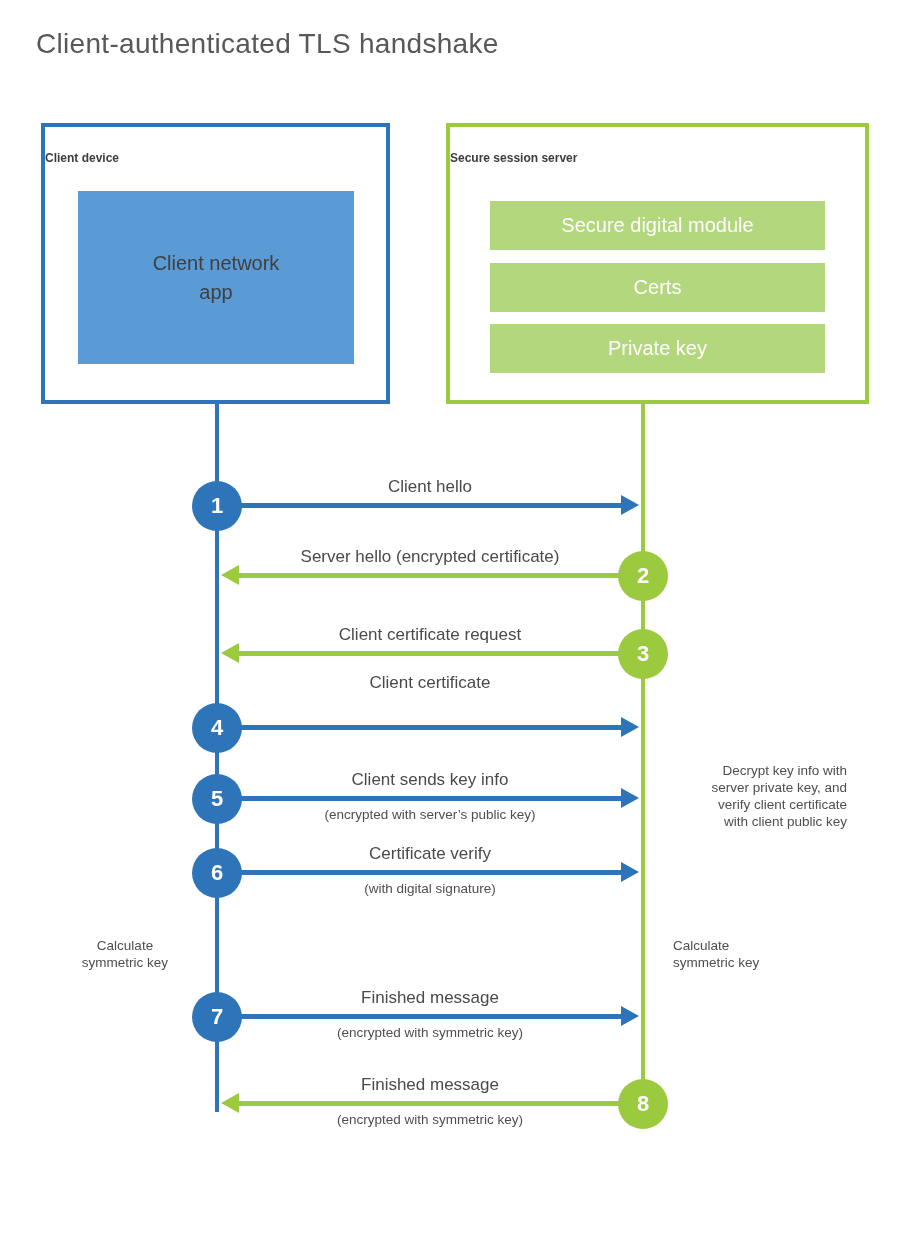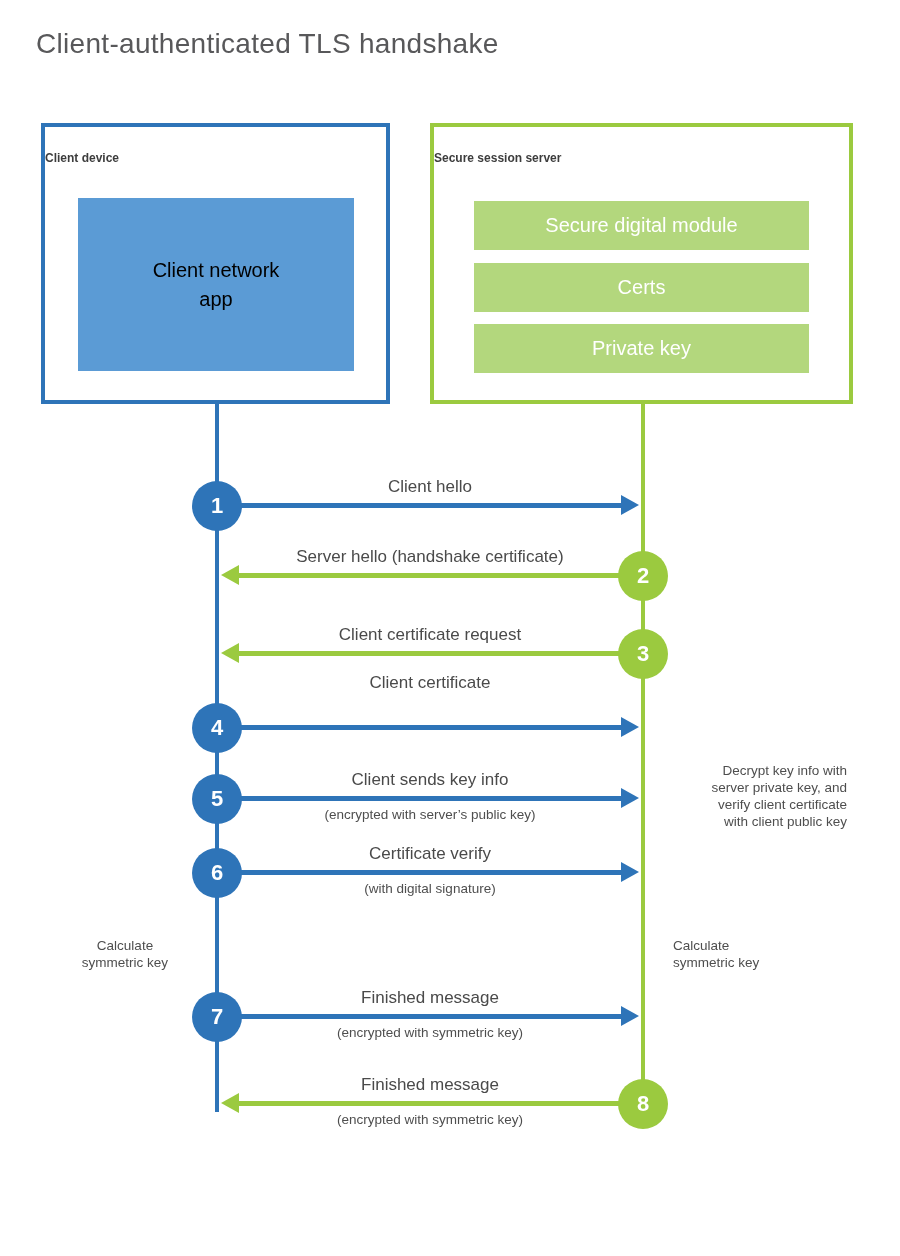--- a/index.html
+++ b/index.html
@@ -12,27 +12,27 @@
     position:relative;width:900px;height:1256px;background:#ffffff;overflow:hidden;
     font-family:"Liberation Sans","DejaVu Sans",sans-serif;
     padding-left:28px;
   }
   .title{
     position:absolute;left:36px;top:28px;margin:0;
     font-size:28px;font-weight:400;letter-spacing:.3px;color:var(--title-gray);
   }
   .box{position:absolute;top:123px;height:281px;background:#fff;box-sizing:border-box;}
   .client-box{left:41px;width:349px;border:4px solid var(--blue);}
-  .server-box{left:430px;width:423px;border:4px solid var(--green);}
+  .server-box{left:446px;width:423px;border:4px solid var(--green);}
   .box-header{
     margin-top:24px;text-align:left;font-size:12px;font-weight:700;color:var(--text-dark);
   }
   .client-app{
-    position:absolute;left:33px;top:71px;width:276px;height:173px;
-    background:var(--blue-fill);color:#000000;font-size:20px;line-height:29px;
+    position:absolute;left:33px;top:64px;width:276px;height:173px;
+    background:var(--blue-fill);color:#404040;font-size:20px;line-height:29px;
     display:flex;align-items:center;justify-content:center;text-align:center;white-space:pre-line;
   }
   .server-bar{
     position:absolute;left:40px;width:335px;height:49px;background:var(--green-fill);
     color:#fff;font-size:20px;display:flex;align-items:center;justify-content:center;
   }
   .lifeline{position:absolute;width:4px;}
   .blue-line{left:215px;top:402px;height:710px;background:var(--blue);}
   .green-line{left:641px;top:402px;height:701px;background:var(--green);}
   .circle{
@@ -94,21 +94,21 @@
   <div class="lifeline green-line"></div>
 
   <div>
     <div class="step-label" style="top:477px">Client hello</div>
     <div class="shaft blue" style="top:503px"></div>
     <div class="head-right" style="top:495px"></div>
     <div class="circle blue" style="top:481px">1</div>
   </div>
 
   <div>
-    <div class="step-label" style="top:547px">Server hello (handshake certificate)</div>
+    <div class="step-label" style="top:547px">Server hello (encrypted certificate)</div>
     <div class="shaft green" style="top:573px"></div>
     <div class="head-left" style="top:565px"></div>
     <div class="circle green" style="top:551px">2</div>
   </div>
 
   <div>
     <div class="step-label" style="top:625px">Client certificate request</div>
     <div class="shaft green" style="top:651px"></div>
     <div class="head-left" style="top:643px"></div>
     <div class="circle green" style="top:629px">3</div>

